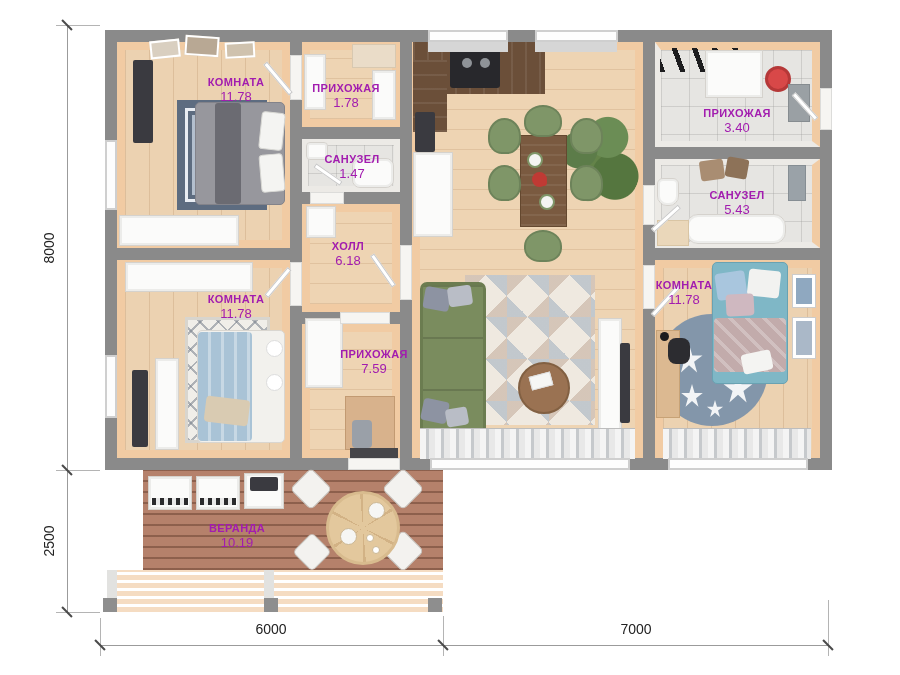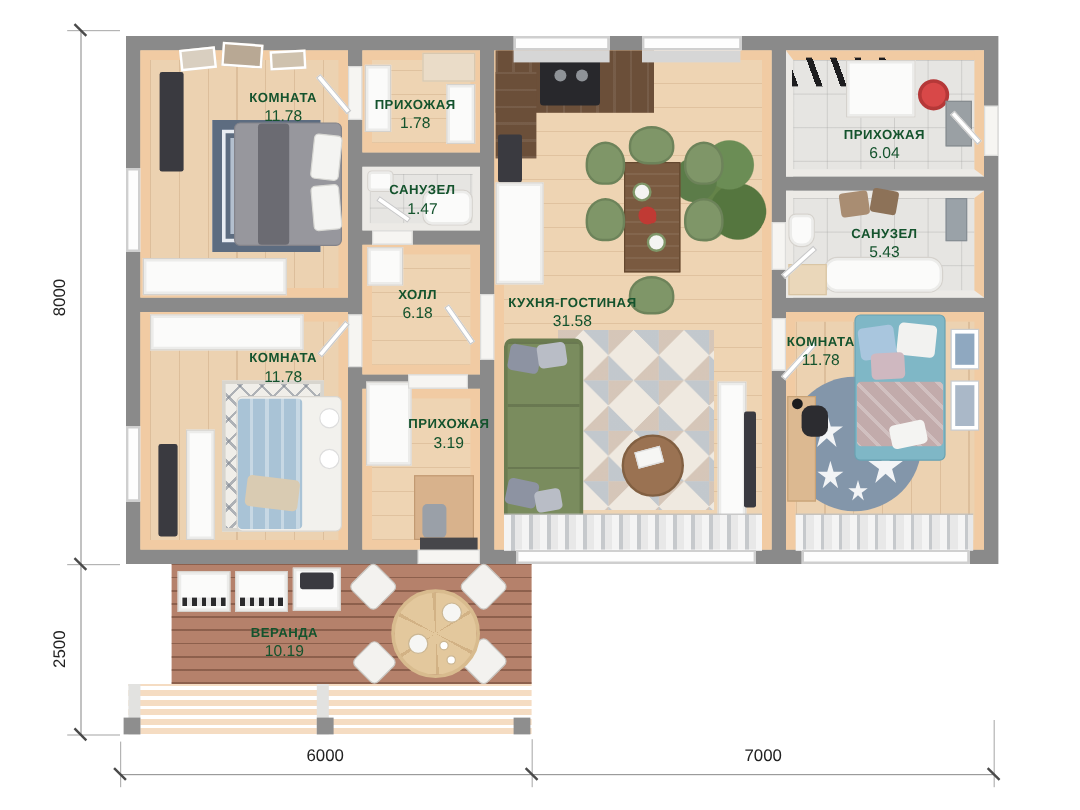--- a/index.html
+++ b/index.html
@@ -34,21 +34,21 @@
   .rug-diamond{background-color:#f0eee9;
     background-image:repeating-linear-gradient(45deg,rgba(120,128,140,.55) 0 2px,transparent 2px 13px),
                      repeating-linear-gradient(-45deg,rgba(120,128,140,.55) 0 2px,transparent 2px 13px);
     border:3px solid #d8d5ce;}
   .rug-tri{background-color:#efe9e0;
     background-image:linear-gradient(45deg,rgba(140,160,182,.45) 25%,transparent 25%,transparent 75%,rgba(140,160,182,.45) 75%),
                      linear-gradient(135deg,rgba(172,142,120,.38) 25%,transparent 25%,transparent 75%,rgba(172,142,120,.38) 75%);
     background-size:42px 42px;}
   .rug-star{border-radius:50%;background:#8396aa;}
   
-  .room-label{position:absolute;transform:translate(-50%,-50%);text-align:center;color:#14532d;z-index:40;white-space:nowrap;}
+  .room-label{position:absolute;transform:translate(-50%,-50%);text-align:center;color:#a21caf;z-index:40;white-space:nowrap;}
   .room-label .rn{font-weight:bold;font-size:11px;letter-spacing:.4px;}
   .room-label .ra{font-size:13px;margin-top:1px;}
   
   .dim-line{position:absolute;background:#9b9b9b;}
   .tick{position:absolute;width:14px;height:2px;background:#4a4a4a;transform:translate(-50%,-50%) rotate(45deg);}
   .ext{position:absolute;background:#b4b4b4;}
   .dim-label{position:absolute;transform:translate(-50%,-50%);font-size:14px;color:#222;}
   .dim-label.vert{transform:translate(-50%,-50%) rotate(-90deg);}
   
   .sofa{background:#7a8c5e;border:3px solid #6b7c50;border-radius:7px;
@@ -265,33 +265,29 @@
   <div class="room-label" style="left:352px;top:167px">
     <div class="rn">САНУЗЕЛ</div>
     <div class="ra">1.47</div>
   </div>
   <div class="room-label" style="left:348px;top:254px">
     <div class="rn">ХОЛЛ</div>
     <div class="ra">6.18</div>
   </div>
   <div class="room-label" style="left:374px;top:362px">
     <div class="rn">ПРИХОЖАЯ</div>
-    <div class="ra">3.19</div>
+    <div class="ra">7.59</div>
   </div>
   <div class="room-label" style="left:236px;top:307px">
     <div class="rn">КОМНАТА</div>
     <div class="ra">11.78</div>
   </div>
-  <div class="room-label" style="left:477px;top:261px">
-    <div class="rn">КУХНЯ-ГОСТИНАЯ</div>
-    <div class="ra">31.58</div>
-  </div>
   <div class="room-label" style="left:737px;top:121px">
     <div class="rn">ПРИХОЖАЯ</div>
-    <div class="ra">6.04</div>
+    <div class="ra">3.40</div>
   </div>
   <div class="room-label" style="left:737px;top:203px">
     <div class="rn">САНУЗЕЛ</div>
     <div class="ra">5.43</div>
   </div>
   <div class="room-label" style="left:684px;top:293px">
     <div class="rn">КОМНАТА</div>
     <div class="ra">11.78</div>
   </div>
   <div class="room-label" style="left:237px;top:536px">

